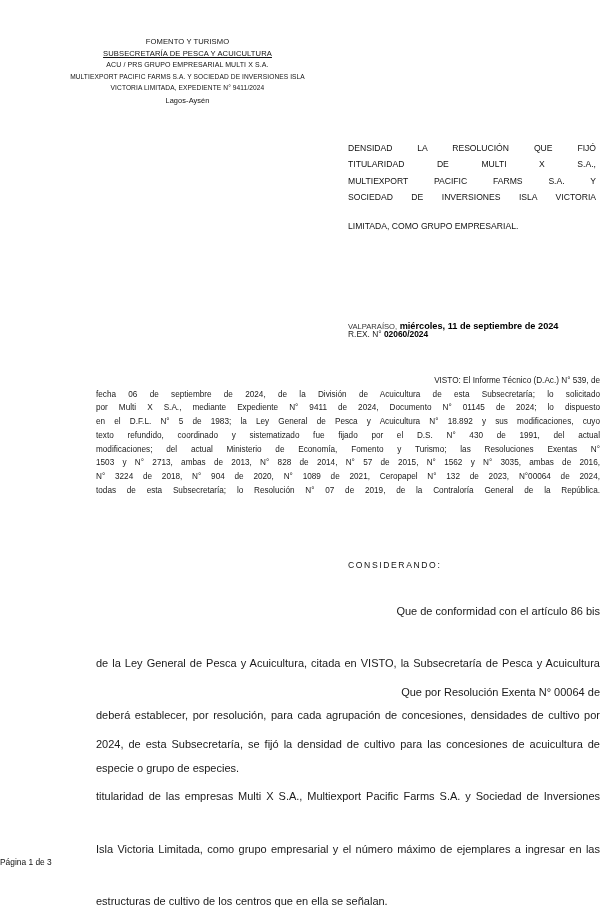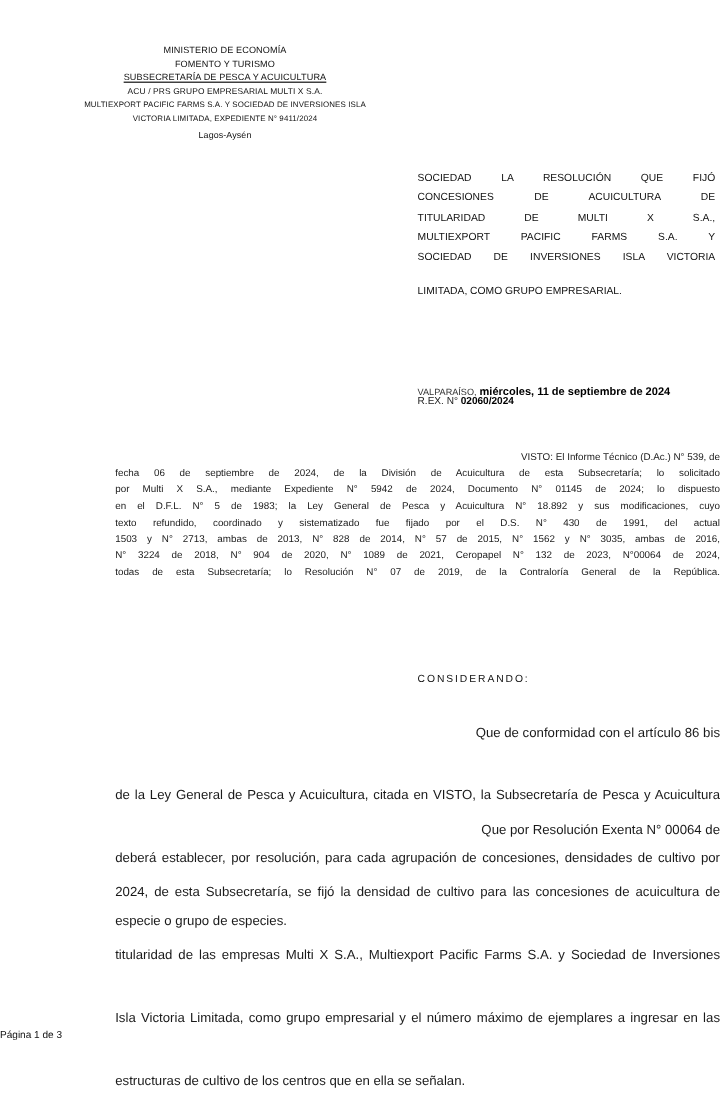--- a/index.html
+++ b/index.html
@@ -143,54 +143,53 @@
     font-size: 8.4px;
     color: #111;
   }
 </style>
 </head>
 <body>
 
 <div class="page">
 
   <div class="header-block">
-    <div class="header-line">MINISTERIO DE ECONOMÍA</div>
     <div class="header-line">FOMENTO Y TURISMO</div>
     <div class="header-line underline">SUBSECRETARÍA DE PESCA Y ACUICULTURA</div>
     <div class="header-line small">ACU / PRS GRUPO EMPRESARIAL MULTI X S.A.</div>
     <div class="header-line tiny">MULTIEXPORT PACIFIC FARMS S.A. Y SOCIEDAD DE INVERSIONES ISLA</div>
     <div class="header-line tiny">VICTORIA LIMITADA, EXPEDIENTE N° 9411/2024</div>
     <div class="header-line place">Lagos-Aysén</div>
   </div>
 
   <div class="title-block">
-    <div>SOCIEDAD LA RESOLUCIÓN QUE FIJÓ</div>
-    <div>CONCESIONES DE ACUICULTURA DE</div>
+    <div>DENSIDAD LA RESOLUCIÓN QUE FIJÓ</div>
     <div>TITULARIDAD DE MULTI X S.A.,</div>
     <div>MULTIEXPORT PACIFIC FARMS S.A. Y</div>
     <div>SOCIEDAD DE INVERSIONES ISLA VICTORIA</div>
     <div class="last-line">LIMITADA, COMO GRUPO EMPRESARIAL.</div>
   </div>
 
   <div class="place-date">
     <span class="city">VALPARAÍSO,</span>
     <span class="date">miércoles, 11 de septiembre de 2024</span>
   </div>
 
   <div class="res-num">
     <span class="lbl">R.EX. N°</span>
     <span class="val">02060/2024</span>
   </div>
 
   <div class="visto">
     <span class="first-line">VISTO: El Informe Técnico (D.Ac.) N° 539, de</span>
     <span class="body-line">fecha 06 de septiembre de 2024, de la División de Acuicultura de esta Subsecretaría; lo solicitado</span>
-    <span class="body-line">por Multi X S.A., mediante Expediente N° 5942 de 2024, Documento N° 01145 de 2024; lo dispuesto</span>
+    <span class="body-line">por Multi X S.A., mediante Expediente N° 9411 de 2024, Documento N° 01145 de 2024; lo dispuesto</span>
     <span class="body-line">en el D.F.L. N° 5 de 1983; la Ley General de Pesca y Acuicultura N° 18.892 y sus modificaciones, cuyo</span>
     <span class="body-line">texto refundido, coordinado y sistematizado fue fijado por el D.S. N° 430 de 1991, del actual</span>
+    <span class="body-line">modificaciones; del actual Ministerio de Economía, Fomento y Turismo; las Resoluciones Exentas N°</span>
     <span class="body-line">1503 y N° 2713, ambas de 2013, N° 828 de 2014, N° 57 de 2015, N° 1562 y N° 3035, ambas de 2016,</span>
     <span class="body-line">N° 3224 de 2018, N° 904 de 2020, N° 1089 de 2021, Ceropapel N° 132 de 2023, N°00064 de 2024,</span>
     <span class="body-line">todas de esta Subsecretaría; lo Resolución N° 07 de 2019, de la Contraloría General de la República.</span>
   </div>
 
   <div class="considerando">CONSIDERANDO:</div>
 
   <div class="cons-par" id="cons-1">
     <span class="lead">Que de conformidad con el artículo 86 bis</span>
     <span class="ln">de la Ley General de Pesca y Acuicultura, citada en VISTO, la Subsecretaría de Pesca y Acuicultura</span>

